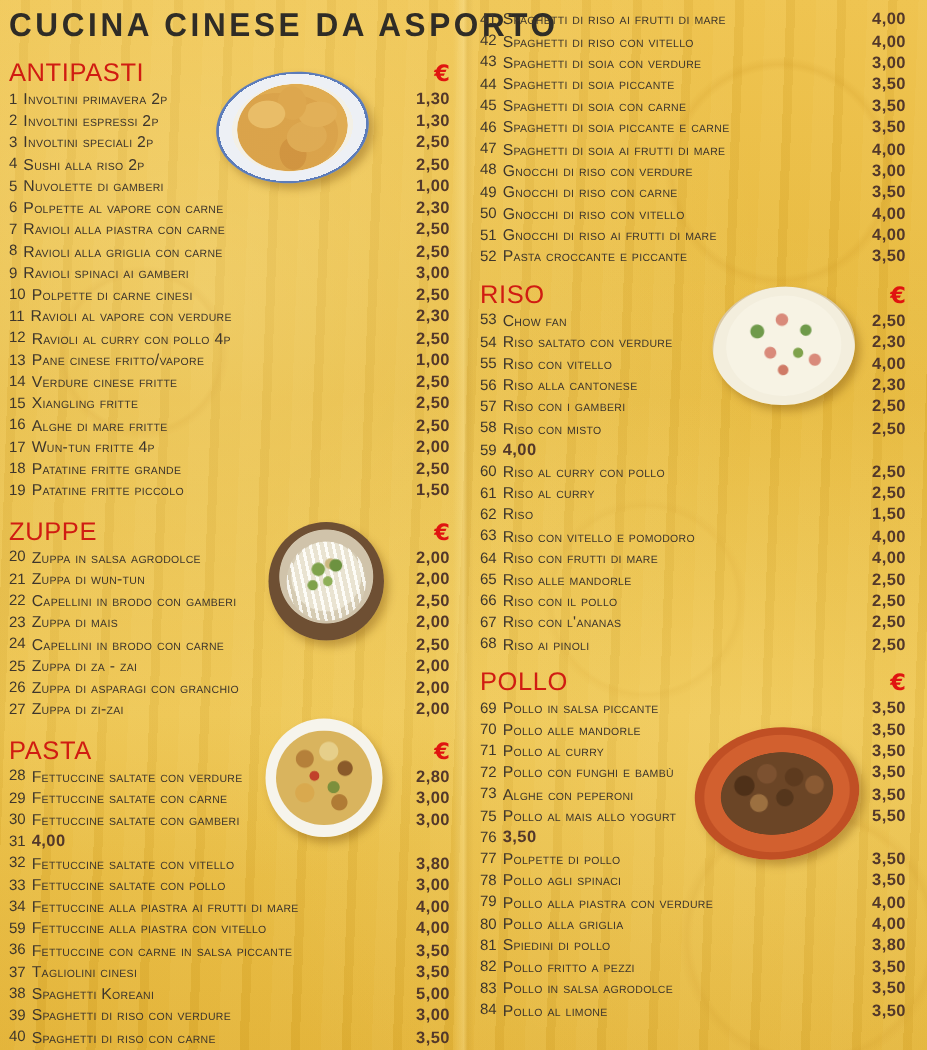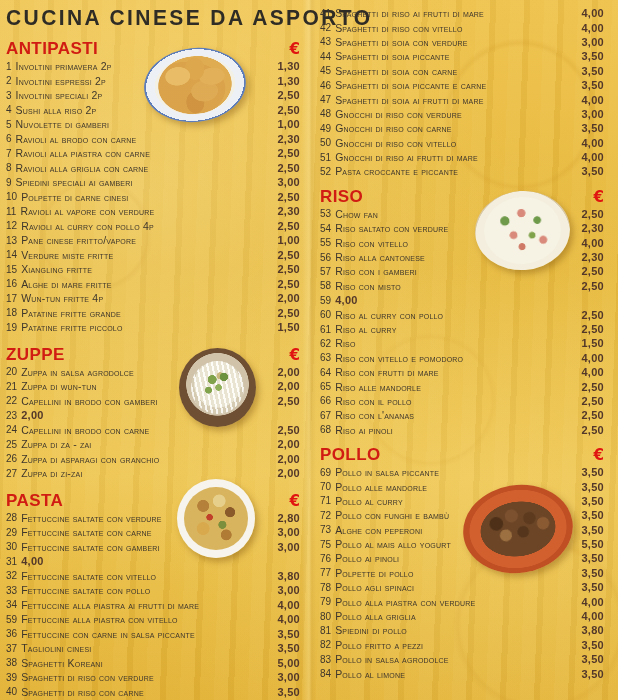--- a/index.html
+++ b/index.html
@@ -25,21 +25,21 @@
   .col-right{left:320px;top:6px;width:284px;}
   h1.title{
     font-size:21px;font-weight:800;letter-spacing:2.4px;color:#2f2c26;
     text-align:center;margin:2px 0 9px;white-space:nowrap;
     transform:scaleY(1.05);
   }
   .menu-section{position:relative;}
   .col-left .menu-section{margin-bottom:10px;}
   .col-right .menu-section{margin-bottom:8px;}
   .sec-head{display:flex;justify-content:space-between;align-items:baseline;height:18px;margin-bottom:2px;}
-  .sec-title{font-size:17px;font-weight:700;color:#d01c12;margin:0;letter-spacing:0.4px;}
+  .sec-title{font-size:17px;font-weight:400;color:#d01c12;margin:0;letter-spacing:0.4px;}
   .sec-euro{font-size:15px;font-weight:700;color:#e01410;font-family:"DejaVu Sans",sans-serif;}
   .row{display:flex;align-items:center;}
   .col-left .row{height:14.5px;}
   .col-right .row{height:14.4px;}
   .num{margin-right:4px;font-size:10px;color:#3e362c;font-weight:500;}
   .nm{flex:1;font-variant:small-caps;font-size:10.5px;color:#3e362c;white-space:nowrap;overflow:hidden;letter-spacing:0.2px;}
   .pr{font-size:11px;color:#53382a;font-weight:600;letter-spacing:0.3px;}
   
   .photo{position:absolute;border-radius:50%;box-shadow:3px 4px 6px rgba(110,65,5,0.35);}
   .photo::before{content:'';position:absolute;border-radius:50%;}
@@ -135,36 +135,36 @@
           <span class="nm">Sushi alla riso 2p</span>
           <span class="pr">2,50</span>
         </div>
         <div class="row">
           <span class="num">5</span>
           <span class="nm">Nuvolette di gamberi</span>
           <span class="pr">1,00</span>
         </div>
         <div class="row">
           <span class="num">6</span>
-          <span class="nm">Ravioli al brodo con carne</span>
+          <span class="nm">Polpette al vapore con carne</span>
           <span class="pr">2,30</span>
         </div>
         <div class="row">
           <span class="num">7</span>
           <span class="nm">Ravioli alla piastra con carne</span>
           <span class="pr">2,50</span>
         </div>
         <div class="row">
           <span class="num">8</span>
           <span class="nm">Ravioli alla griglia con carne</span>
           <span class="pr">2,50</span>
         </div>
         <div class="row">
           <span class="num">9</span>
-          <span class="nm">Spiedini speciali ai gamberi</span>
+          <span class="nm">Ravioli spinaci ai gamberi</span>
           <span class="pr">3,00</span>
         </div>
         <div class="row">
           <span class="num">10</span>
           <span class="nm">Polpette di carne cinesi</span>
           <span class="pr">2,50</span>
         </div>
         <div class="row">
           <span class="num">11</span>
           <span class="nm">Ravioli al vapore con verdure</span>
@@ -175,21 +175,21 @@
           <span class="nm">Ravioli al curry con pollo 4p</span>
           <span class="pr">2,50</span>
         </div>
         <div class="row">
           <span class="num">13</span>
           <span class="nm">Pane cinese fritto/vapore</span>
           <span class="pr">1,00</span>
         </div>
         <div class="row">
           <span class="num">14</span>
-          <span class="nm">Verdure miste fritte</span>
+          <span class="nm">Verdure cinese fritte</span>
           <span class="pr">2,50</span>
         </div>
         <div class="row">
           <span class="num">15</span>
           <span class="nm">Xiangling fritte</span>
           <span class="pr">2,50</span>
         </div>
         <div class="row">
           <span class="num">16</span>
           <span class="nm">Alghe di mare fritte</span>
@@ -226,20 +226,21 @@
           <span class="nm">Zuppa di wun-tun</span>
           <span class="pr">2,00</span>
         </div>
         <div class="row">
           <span class="num">22</span>
           <span class="nm">Capellini in brodo con gamberi</span>
           <span class="pr">2,50</span>
         </div>
         <div class="row">
           <span class="num">23</span>
+          <span class="nm">Zuppa di mais</span>
           <span class="pr">2,00</span>
         </div>
         <div class="row">
           <span class="num">24</span>
           <span class="nm">Capellini in brodo con carne</span>
           <span class="pr">2,50</span>
         </div>
         <div class="row">
           <span class="num">25</span>
           <span class="nm">Zuppa di za - zai</span>
@@ -507,21 +508,20 @@
           <span class="nm">Alghe con peperoni</span>
           <span class="pr">3,50</span>
         </div>
         <div class="row">
           <span class="num">75</span>
           <span class="nm">Pollo al mais allo yogurt</span>
           <span class="pr">5,50</span>
         </div>
         <div class="row">
           <span class="num">76</span>
-          <span class="nm">Pollo ai pinoli</span>
           <span class="pr">3,50</span>
         </div>
         <div class="row">
           <span class="num">77</span>
           <span class="nm">Polpette di pollo</span>
           <span class="pr">3,50</span>
         </div>
         <div class="row">
           <span class="num">78</span>
           <span class="nm">Pollo agli spinaci</span>

